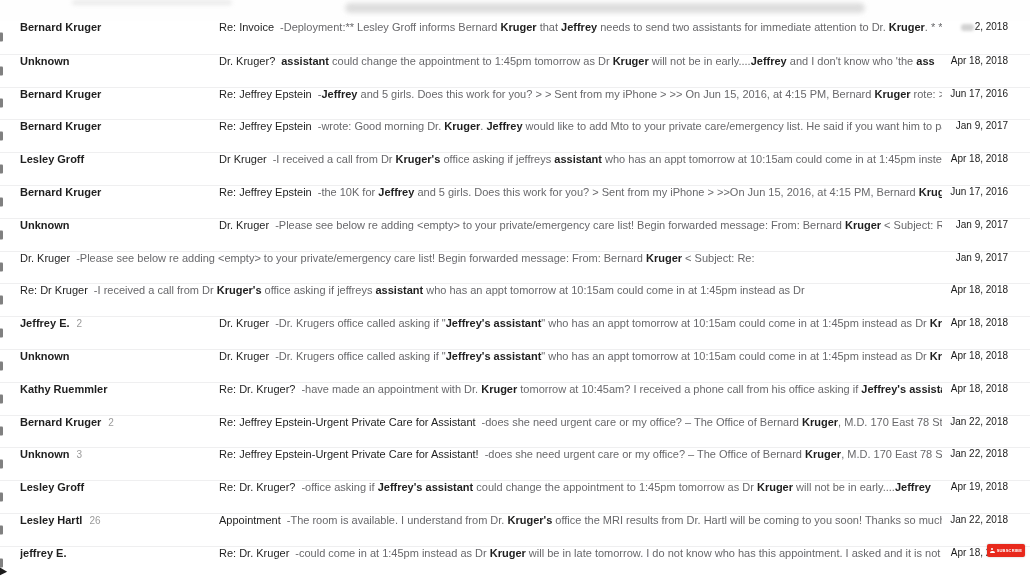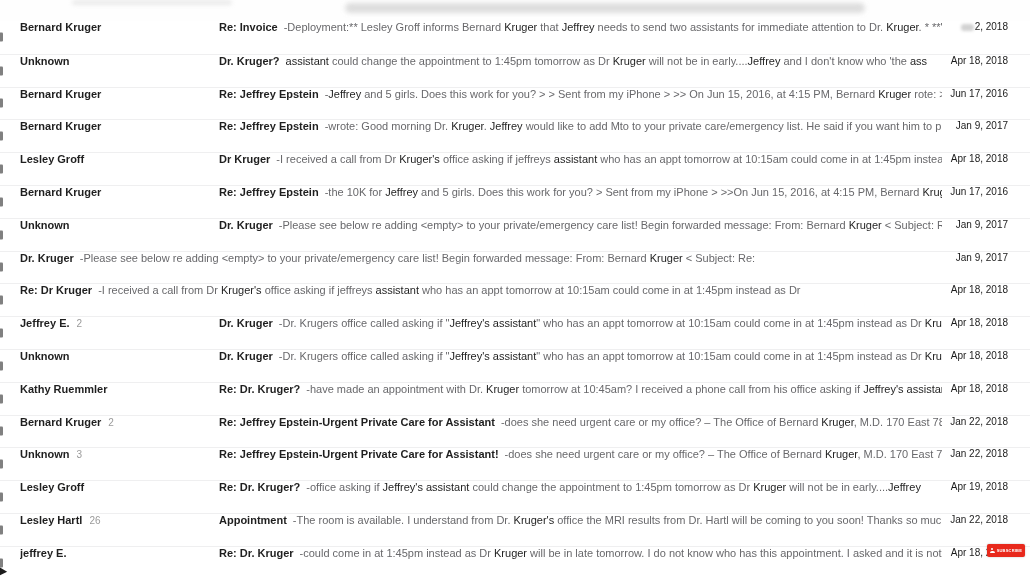--- a/index.html
+++ b/index.html
@@ -38,22 +38,22 @@
   }
   .sender-wrap {
     width:199px; flex:none; overflow:hidden; white-space:nowrap;
     font-size:11px; font-weight:700; color:#1f1f1f;
   }
   .count { font-size:10px; font-weight:400; color:#9a9a9a; margin-left:7px; }
   .subj-snip {
     flex:1 1 auto; overflow:hidden; white-space:nowrap;
     font-size:11px; color:#68686b;
   }
-  .subject { font-weight:700; color:#1f1f1f; margin-right:6px; }
-  .snippet .b { font-weight:400; color:#1f1f1f;margin-top:21px; }
+  .subject { font-weight:400; color:#1f1f1f; margin-right:6px; }
+  .snippet .b { font-weight:700; color:#1f1f1f;margin-top:21px; }
   .date {
     flex:none; width:88px; padding-right:22px; text-align:right;
     font-size:10px; font-weight:400; color:#1b1b1b; white-space:nowrap;
   }
   .datesmudge {
     display:inline-block; width:13px; height:7px; margin-right:1px;
     background:#d2d2d2; border-radius:3px; filter:blur(1.5px); vertical-align:middle;
   }
   
   .subscribe-badge {

